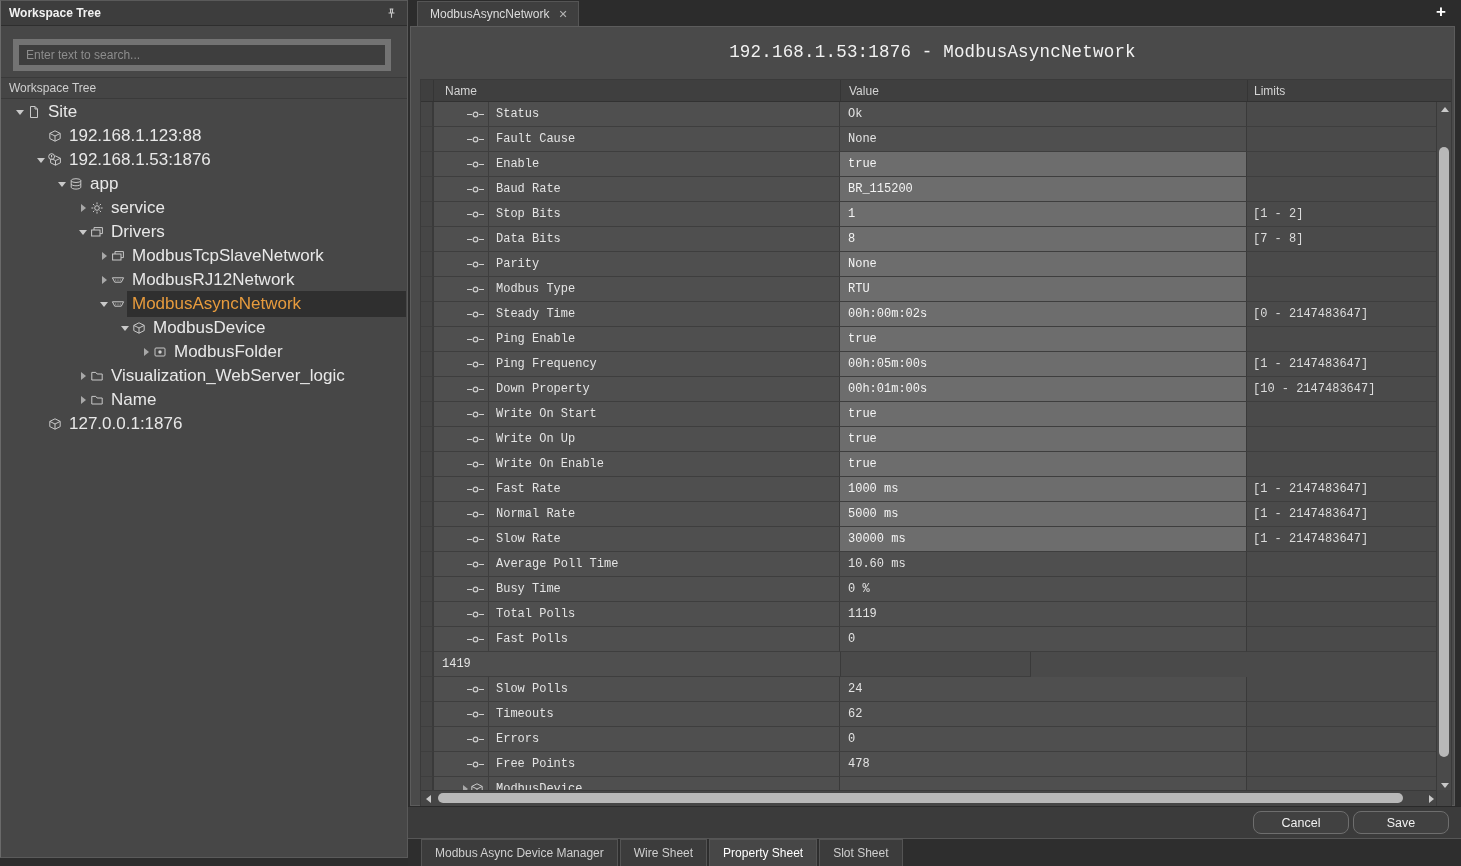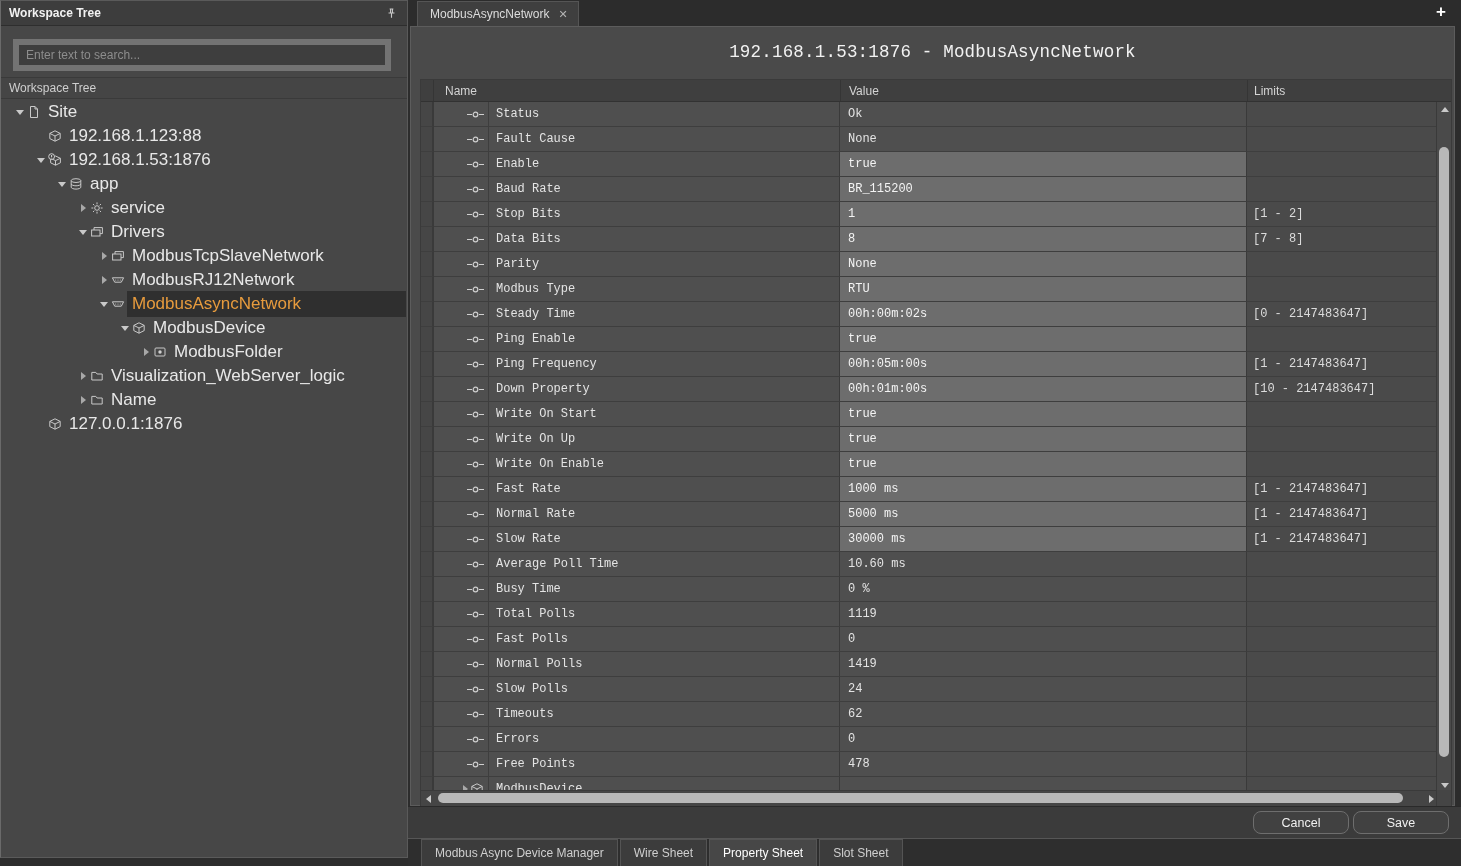--- a/index.html
+++ b/index.html
@@ -677,31 +677,20 @@
                     </svg>
                   </span>
                 </div>
                 <div class="nm-label">Fast Polls</div>
               </div>
               <div class="cell c-value">0</div>
               <div class="cell c-limits"></div>
             </div>
             <div class="trow">
               <div class="cell c-rowhead"></div>
-              <div class="cell c-name">
-                <div class="indent">
-                  <span>
-                    <svg width="17" height="9" viewBox="0 0 17 9">
-                      <path d="M0 4.5 h5 M12 4.5 h5" stroke="#cfcfcf" stroke-width="1.2"></path>
-                      <circle cx="8.5" cy="4.5" r="2.3" stroke="#cfcfcf" stroke-width="1.2" fill="none"></circle>
-                    </svg>
-                  </span>
-                </div>
-                <div class="nm-label">Normal Polls</div>
-              </div>
               <div class="cell c-value">1419</div>
               <div class="cell c-limits"></div>
             </div>
             <div class="trow">
               <div class="cell c-rowhead"></div>
               <div class="cell c-name">
                 <div class="indent">
                   <span>
                     <svg width="17" height="9" viewBox="0 0 17 9">
                       <path d="M0 4.5 h5 M12 4.5 h5" stroke="#cfcfcf" stroke-width="1.2"></path>

